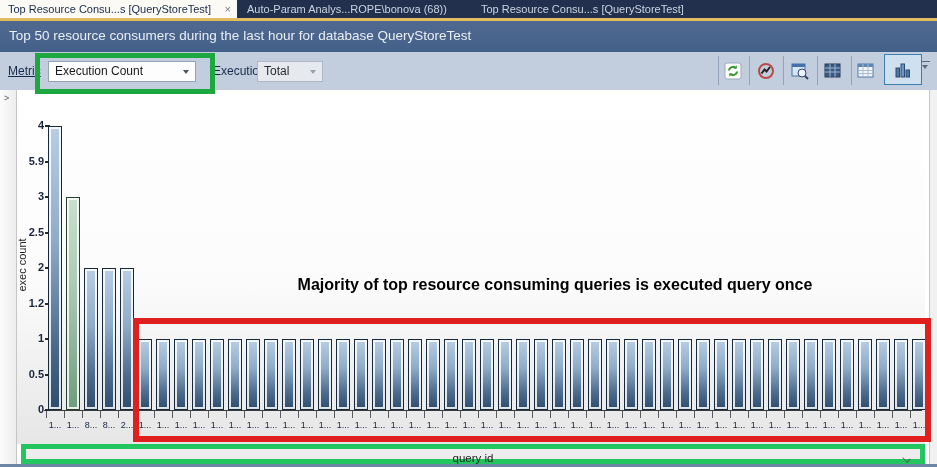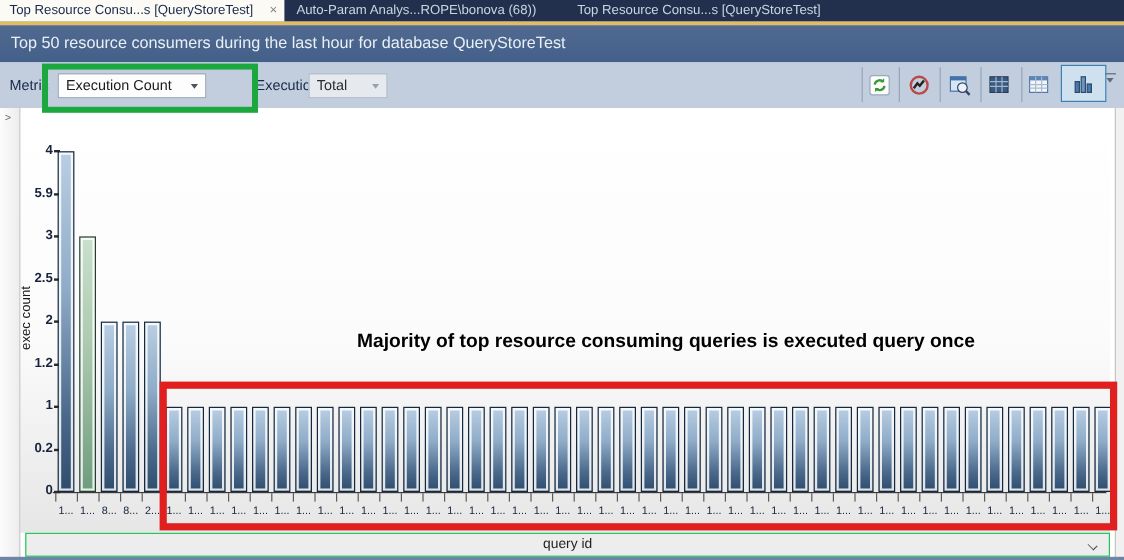--- a/index.html
+++ b/index.html
@@ -50,21 +50,21 @@
   .xlabel{position:absolute;top:420px;width:18px;text-align:center;font-size:9px;color:#16243E;}
   .bar{position:absolute;width:14px;box-sizing:border-box;border:1px solid #15293E;
        box-shadow:inset 0 0 0 2px rgba(255,255,255,.85);
        background:linear-gradient(180deg,#B9CEE3 0%,#8FACC8 40%,#4A688A 78%,#2E4C6C 100%);}
   .bar.hl{border-color:#24402E;
        background:linear-gradient(180deg,#C9E0CC 0%,#AECBB3 40%,#87AE92 78%,#6E9C7C 100%);}
   .red-box{left:133px;top:318px;width:798px;height:124px;box-sizing:border-box;
            border:6px solid #E0201F;z-index:5;pointer-events:none;}
   .annotation{left:250px;top:276px;width:610px;text-align:center;font-size:16px;font-weight:700;color:#000;z-index:4;}
   
-  .xaxis-bar{left:21px;top:444px;width:904px;height:20px;background:#EDEDED;border:1px solid #22c55e;
+  .xaxis-bar{left:21px;top:444px;width:904px;height:20px;background:#EDEDED;border:5px solid #22c55e;
              box-sizing:border-box;z-index:6;text-align:center;font-size:11.5px;color:#1F1F1F;line-height:18px;}
   .xaxis-chevron{position:absolute;right:10px;top:6px;width:6px;height:6px;border-right:1.5px solid #555;
                  border-bottom:1.5px solid #555;transform:rotate(45deg) scale(1,.7);}
   .bottom-line{left:0;top:464px;width:937px;height:3px;background:#6D86A6;z-index:7;}
 </style>
 </head>
 <body>
 
 <div class="screen">
 
@@ -80,22 +80,22 @@
       <span>Top Resource Consu...s [QueryStoreTest]</span>
     </div>
   </div>
   <div class="abs gold-line"></div>
 
   <div class="abs titlebar">
     <span>Top 50 resource consumers during the last hour for database QueryStoreTest</span>
   </div>
 
   <div class="abs toolbar">
-    <span class="tb-label" style="left:8px;top:12px;">Metric</span>
-    <div class="combo combo-light" style="left:48px;top:9px;width:124px;">
+    <span class="tb-label" style="left:8px;top:12px;text-decoration:underline;">Metric</span>
+    <div class="combo combo-light" style="left:48px;top:9px;width:148px;">
       <span>Execution Count</span>
       <span class="caret"></span>
     </div>
     <div class="abs green-box" style="left:35px;top:1px;width:170px;height:31px;"></div>
     <span class="tb-label" style="left:213px;top:12px;">Execution</span>
     <div class="combo combo-gray" style="left:257px;top:9px;width:66px;">
       <span>Total</span>
       <span class="caret dim"></span>
     </div>
   </div>
@@ -156,21 +156,21 @@
     <span>&gt;</span>
   </div>
   <div class="abs right-strip"></div>
 
   <div class="abs ylab">exec count</div>
   <div class="abs baseline"></div>
 
   <div id="plot">
       <div class="ytick-label" style="top:403px;">0</div>
       <div class="ytick-dash" style="top:409px;"></div>
-      <div class="ytick-label" style="top:367.5px;">0.2</div>
+      <div class="ytick-label" style="top:367.5px;">0.5</div>
       <div class="ytick-dash" style="top:373.5px;"></div>
       <div class="ytick-label" style="top:332px;">1</div>
       <div class="ytick-dash" style="top:338px;"></div>
       <div class="ytick-label" style="top:296.5px;">1.2</div>
       <div class="ytick-dash" style="top:302.5px;"></div>
       <div class="ytick-label" style="top:261px;">2</div>
       <div class="ytick-dash" style="top:267px;"></div>
       <div class="ytick-label" style="top:225.5px;">2.5</div>
       <div class="ytick-dash" style="top:231.5px;"></div>
       <div class="ytick-label" style="top:190px;">3</div>

